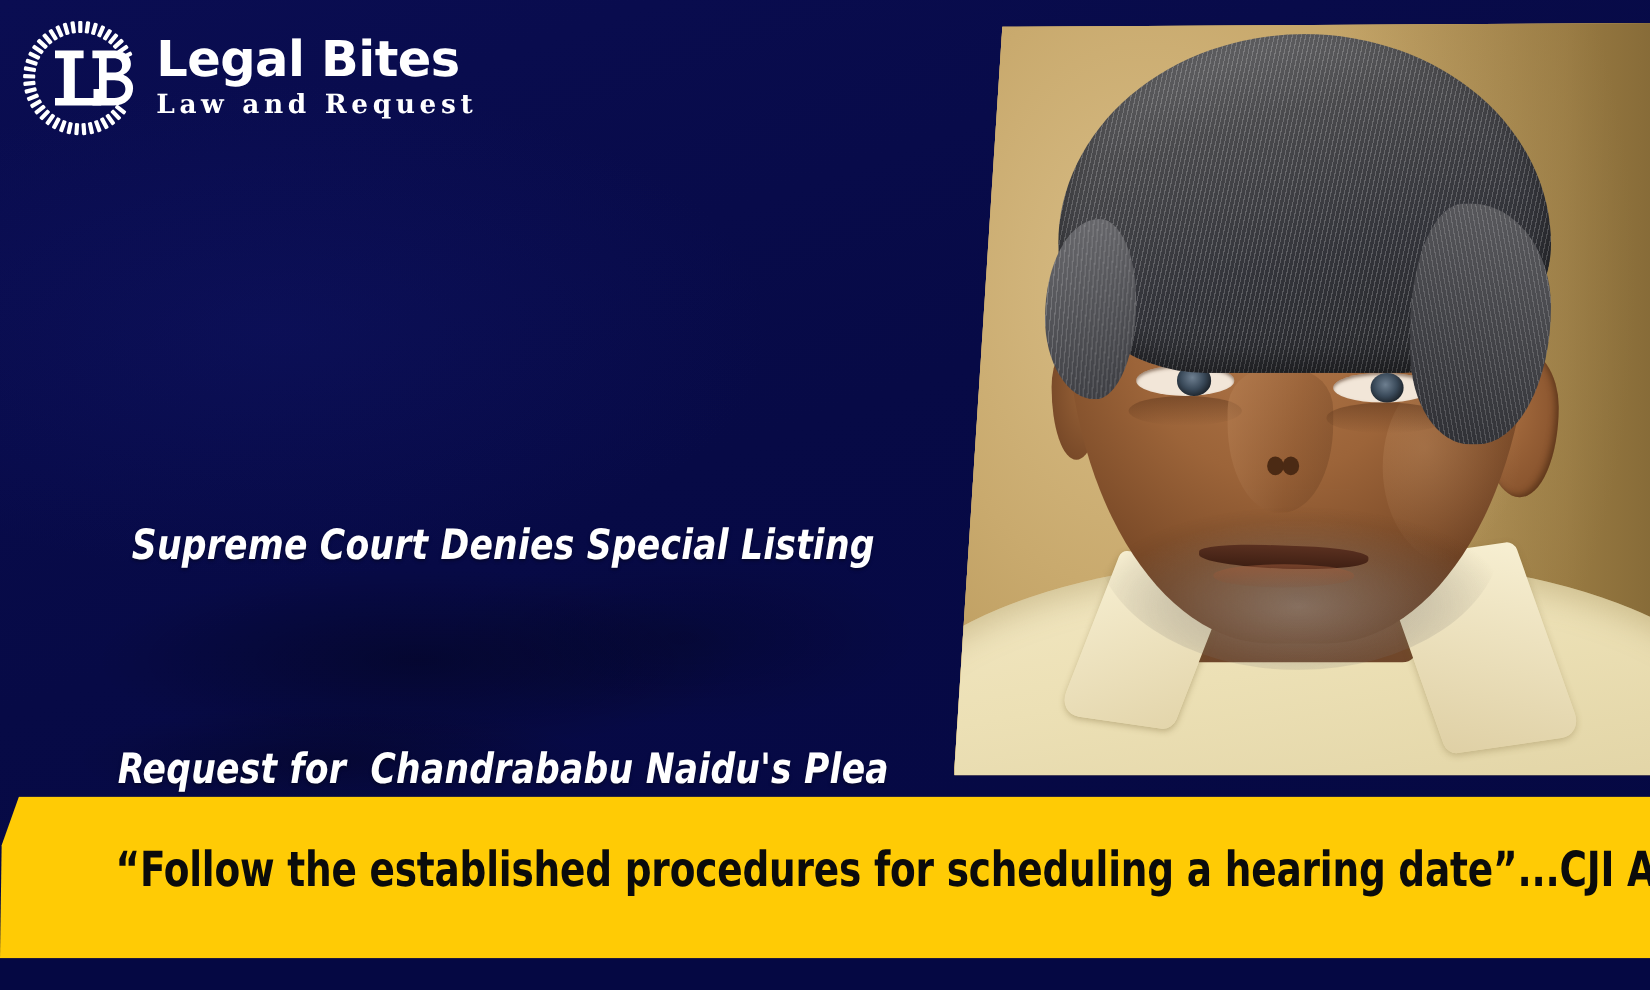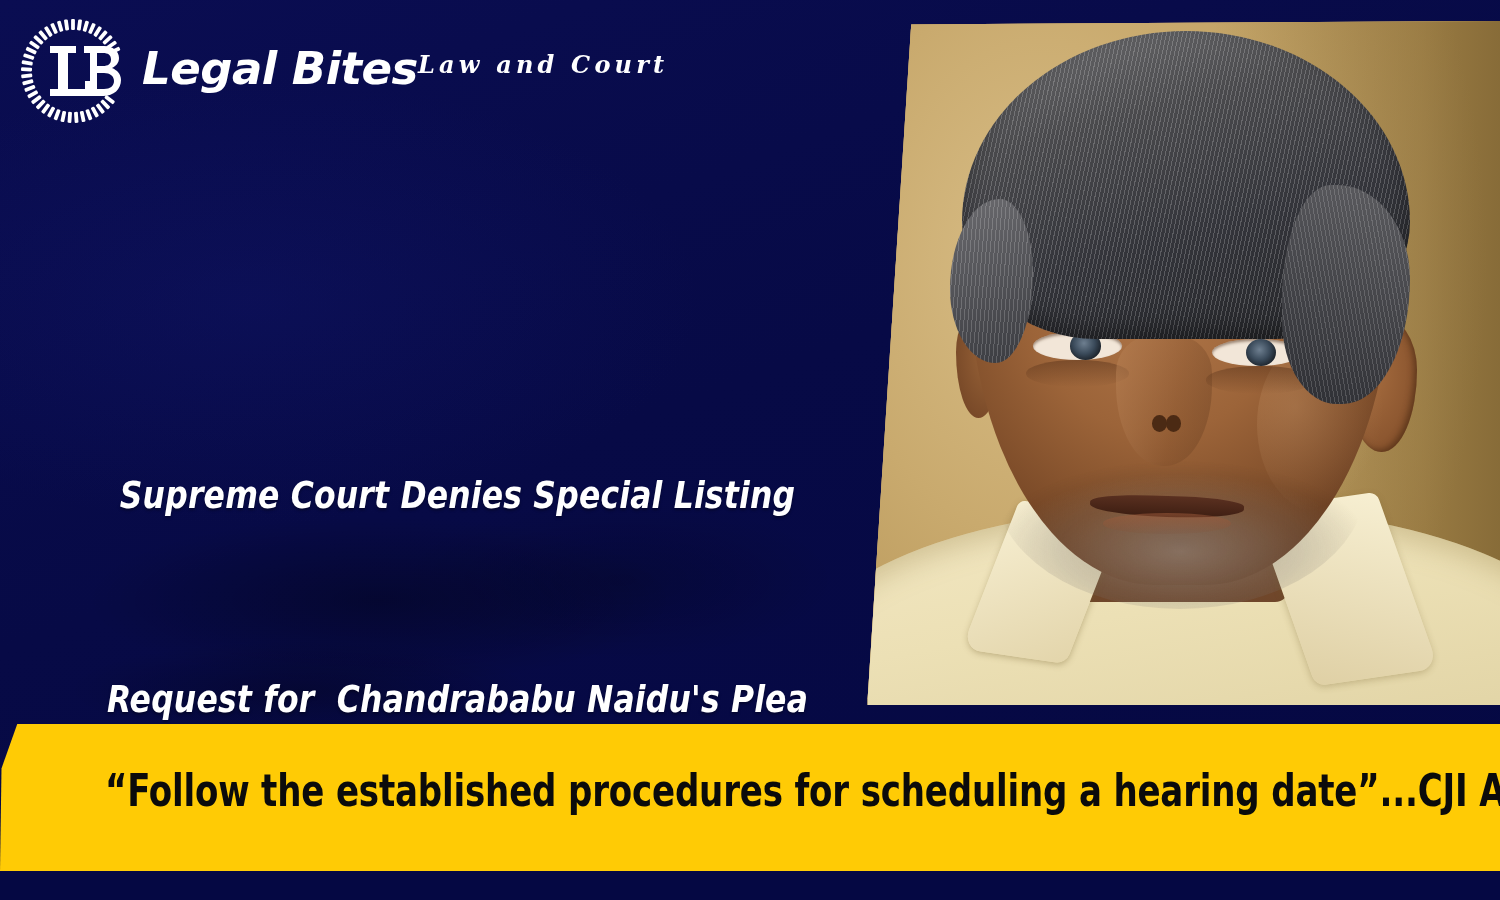--- a/index.html
+++ b/index.html
@@ -44,24 +44,23 @@
   .logo-mark {
     width: 110px;
     height: 110px;
     position: relative;
     flex: 0 0 auto;
   }
   .logo-mark svg { display: block; width: 110px; height: 110px; }
 
   .logo-words {
     display: flex;
-    flex-direction: row;
+    flex-direction: column;
     justify-content: flex-end;
     padding-bottom: 4px;
-    font-style: italic;
   }
   .logo-title {
     color: #ffffff;
     font-family: "DejaVu Sans", sans-serif;
     font-weight: bold;
     font-size: 45px;
     line-height: 1.02;
     letter-spacing: -0.5px;
   }
   .logo-tagline {
@@ -405,21 +404,21 @@
           <path d="M32 30 h26 v7 h-8 v36 h17 v-8 h7 v15 H32 v-7 h8 V37 h-8 z"></path>
 
           <path d="M66 30 h20 c9 0 15 5 15 12 0 5 -3 8 -7 10 5 2 9 6 9 12 0 9 -7 16 -18 16 H66 v-7 h6 V37 h-6 z
                    M79 37 v13 h6 c5 0 8 -2 8 -6.5 0 -4.5 -3 -6.5 -8 -6.5 z
                    M79 57 v16 h7 c6 0 10 -3 10 -8 0 -5 -4 -8 -10 -8 z"></path>
         </g>
       </svg>
     </div>
     <div class="logo-words">
       <div class="logo-title">Legal Bites</div>
-      <div class="logo-tagline">Law and Court</div>
+      <div class="logo-tagline">Law and Request</div>
     </div>
   </div>
 
   <div class="headline">
     <span class="hl-line">Supreme Court Denies Special Listing</span>
     <span class="hl-line">Request for  Chandrababu Naidu's Plea  in</span>
     
   </div>
 
   <div class="portrait" aria-label="Chandrababu Naidu portrait photograph">

